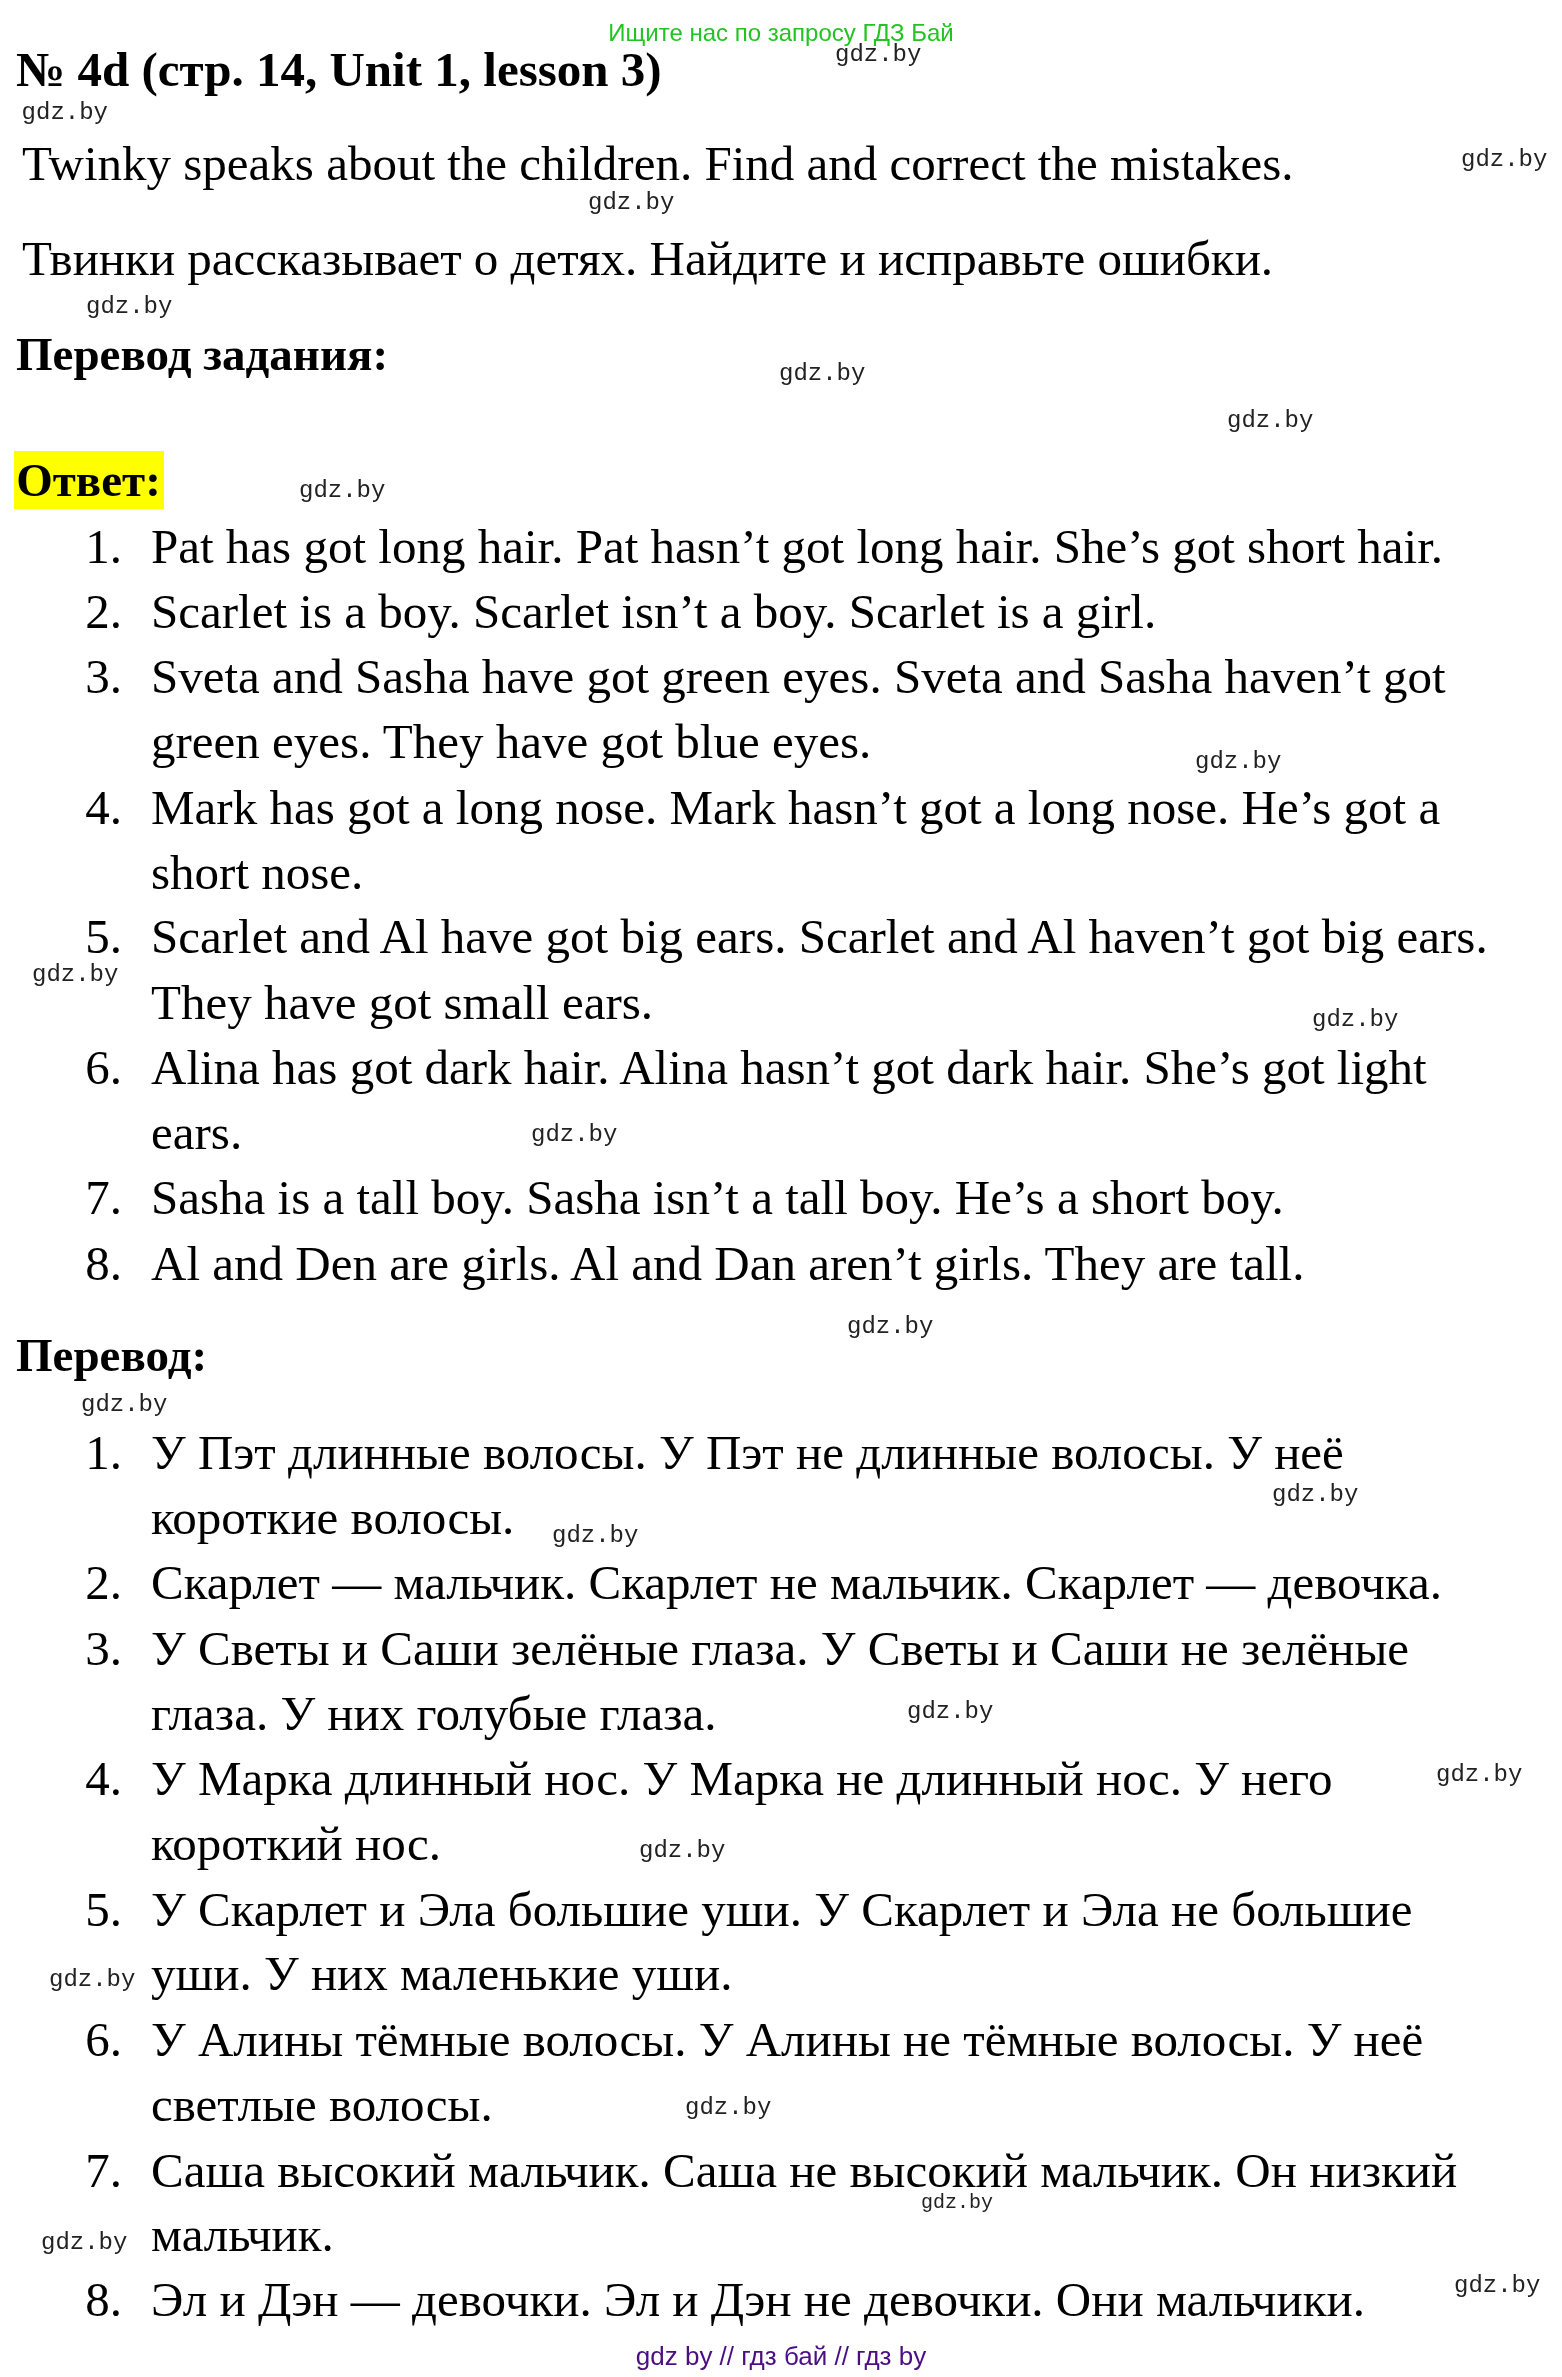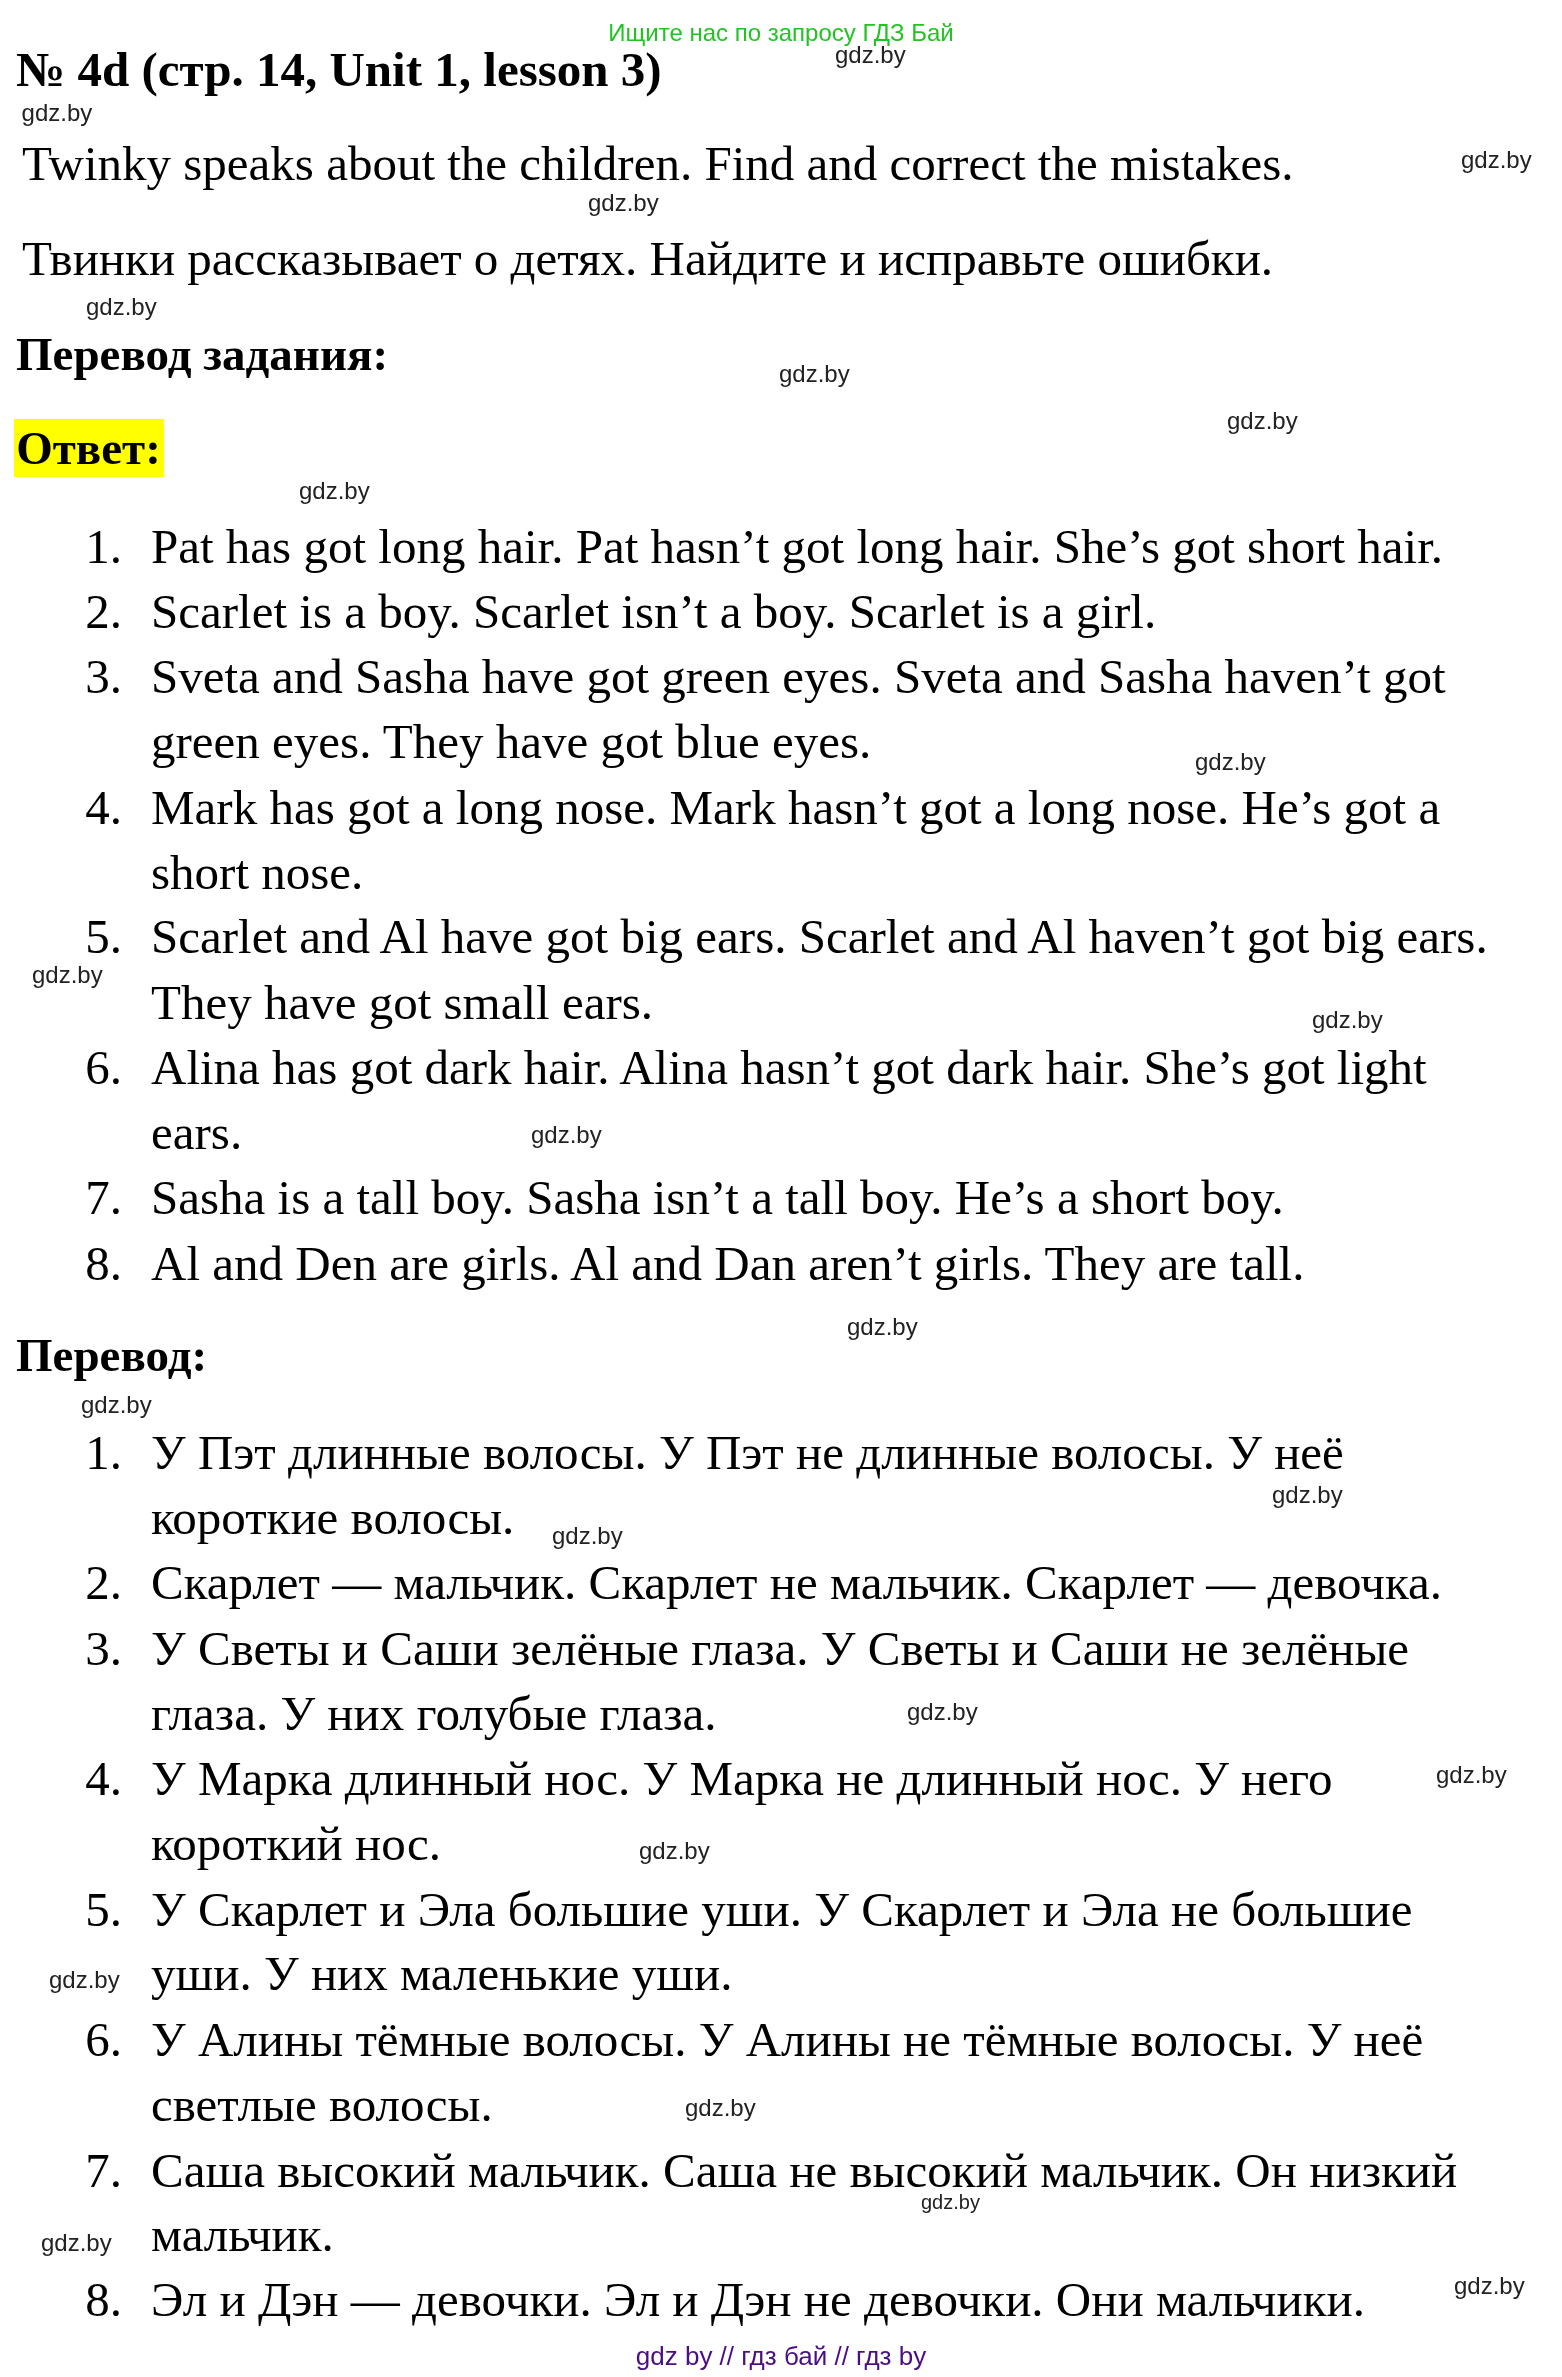--- a/index.html
+++ b/index.html
@@ -4,24 +4,24 @@
 <style>
   html,body{margin:0;padding:0;background:#ffffff;}
   body{width:1562px;height:2377px;position:relative;overflow:hidden;
        font-family:"Liberation Serif","DejaVu Serif",serif;color:#000;}
   .abs{position:absolute;white-space:nowrap;}
   .banner{top:0;left:0;width:1562px;text-align:center;font-family:"Liberation Sans","DejaVu Sans",sans-serif;
           font-size:24px;line-height:31px;color:#22c322;}
   .title{left:16px;font-weight:bold;font-size:49px;line-height:54px;}
   .para{left:22px;font-size:49px;line-height:54px;}
   .heading{left:16px;font-weight:bold;font-size:47px;line-height:54px;}
-  .answer{left:14.4px;font-weight:bold;font-size:47px;line-height:58px;background:#ffff00;padding:0 3.6px 0 1.8px;}
+  .answer{left:14.4px;font-weight:bold;font-size:47px;line-height:58px;background:#ffff00;padding:0 3.6px 0 1.8px;margin-top:32px;}
   .num{font-size:49px;line-height:54px;text-align:right;width:63px;}
   .line{font-size:49px;line-height:54px;}
-  .wm{font-family:Liberation Sans, sans-serif;font-size:24px;line-height:27px;color:#222;}
+  .wm{font-family:Liberation Mono, monospace;font-size:24px;line-height:27px;color:#222;}
   .footer{left:0;width:1562px;text-align:center;font-family:"Liberation Sans","DejaVu Sans",sans-serif;
           font-size:26px;line-height:31px;color:#4b0f82;}
 </style>
 </head>
 <body>
 
 <div class="abs banner" style="top:17px;">Ищите нас по запросу ГДЗ Бай</div>
 
 <div class="abs title" style="top:43px;">№ 4d (стр. 14, Unit 1, lesson 3)</div>
 

